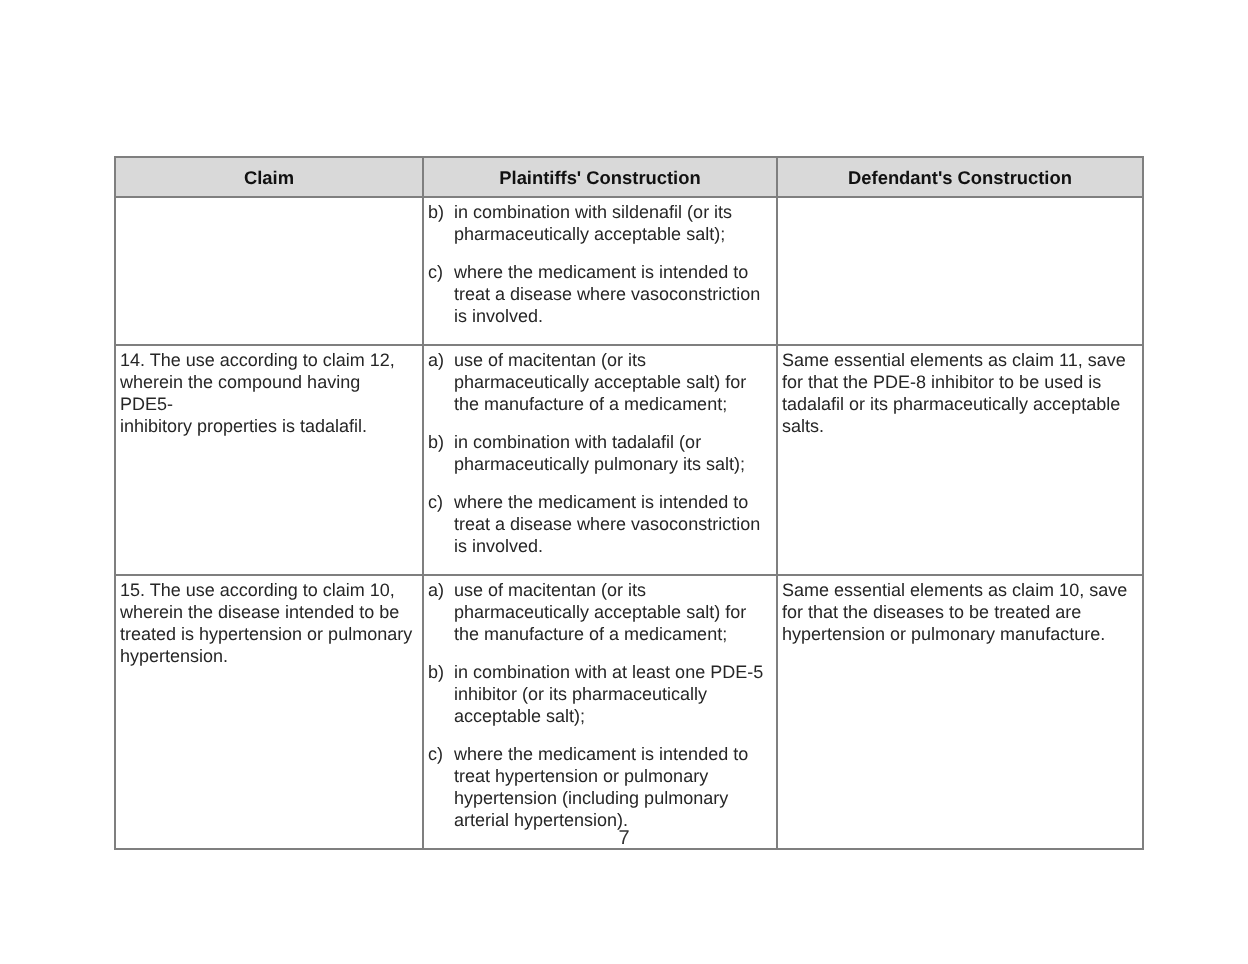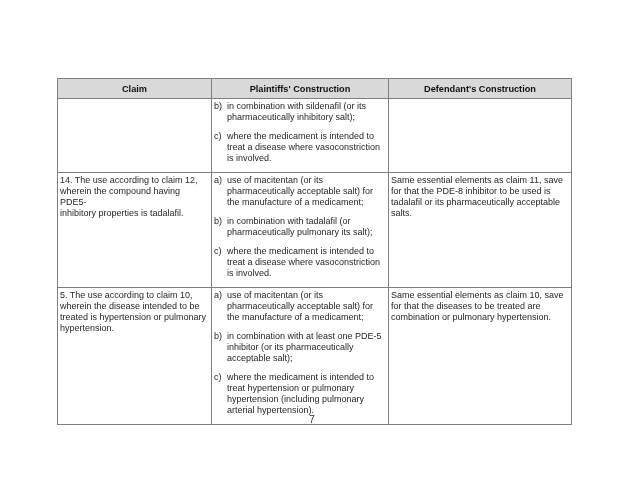--- a/index.html
+++ b/index.html
@@ -92,21 +92,21 @@
       </tr>
     </thead>
     <tbody>
 
       <tr class="row-1">
         <td class="pre"></td>
         <td>
           <div class="item">
             <span class="item-label">b)</span>
             <span class="item-text">in combination with sildenafil (or its
-pharmaceutically inhibitory salt);</span>
+pharmaceutically acceptable salt);</span>
           </div>
           <div class="item">
             <span class="item-label">c)</span>
             <span class="item-text">where the medicament is intended to
 treat a disease where vasoconstriction
 is involved.</span>
           </div>
         </td>
         <td class="pre"></td>
       </tr>
@@ -134,21 +134,21 @@
 is involved.</span>
           </div>
         </td>
         <td class="pre">Same essential elements as claim 11, save
 for that the PDE-8 inhibitor to be used is
 tadalafil or its pharmaceutically acceptable
 salts.</td>
       </tr>
 
       <tr class="row-3">
-        <td class="pre">5. The use according to claim 10,
+        <td class="pre">15. The use according to claim 10,
 wherein the disease intended to be
 treated is hypertension or pulmonary
 hypertension.</td>
         <td>
           <div class="item">
             <span class="item-label">a)</span>
             <span class="item-text">use of macitentan (or its
 pharmaceutically acceptable salt) for
 the manufacture of a medicament;</span>
           </div>
@@ -161,21 +161,21 @@
           <div class="item">
             <span class="item-label">c)</span>
             <span class="item-text">where the medicament is intended to
 treat hypertension or pulmonary
 hypertension (including pulmonary
 arterial hypertension).</span>
           </div>
         </td>
         <td class="pre">Same essential elements as claim 10, save
 for that the diseases to be treated are
-combination or pulmonary hypertension.</td>
+hypertension or pulmonary manufacture.</td>
       </tr>
 
     </tbody>
   </table>
 
   <div class="page-number">7</div>
 
 </div>
 
 </body></html>

